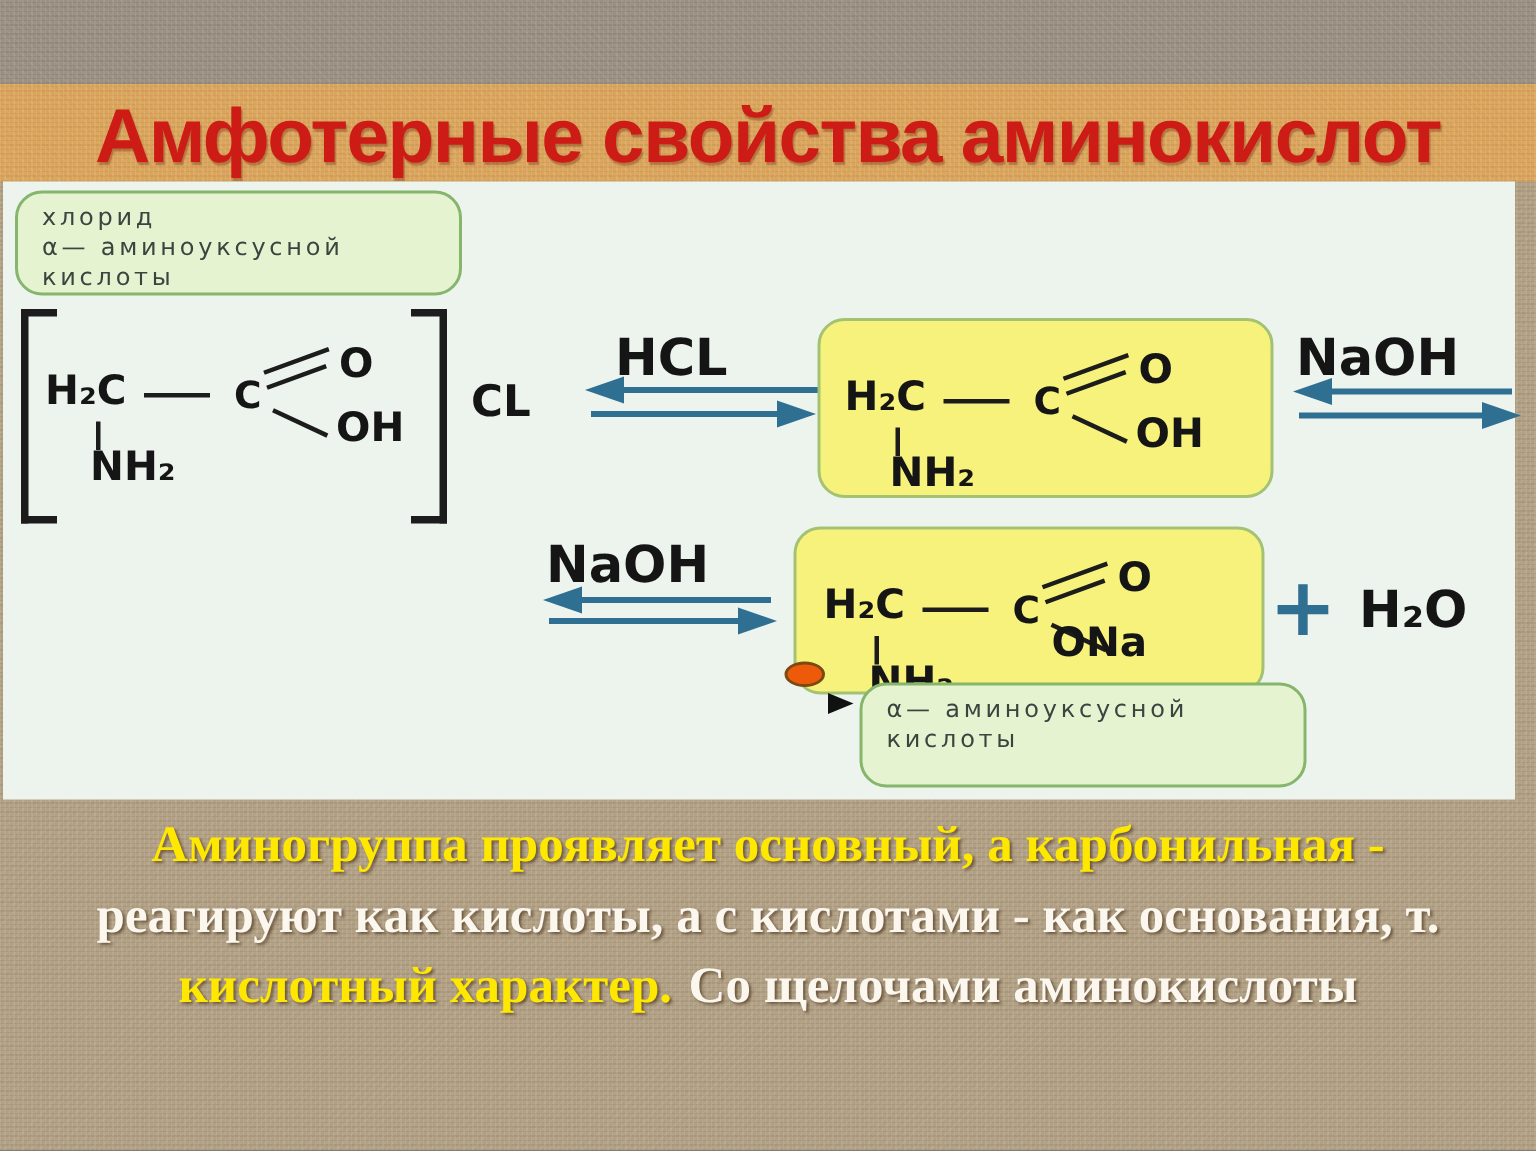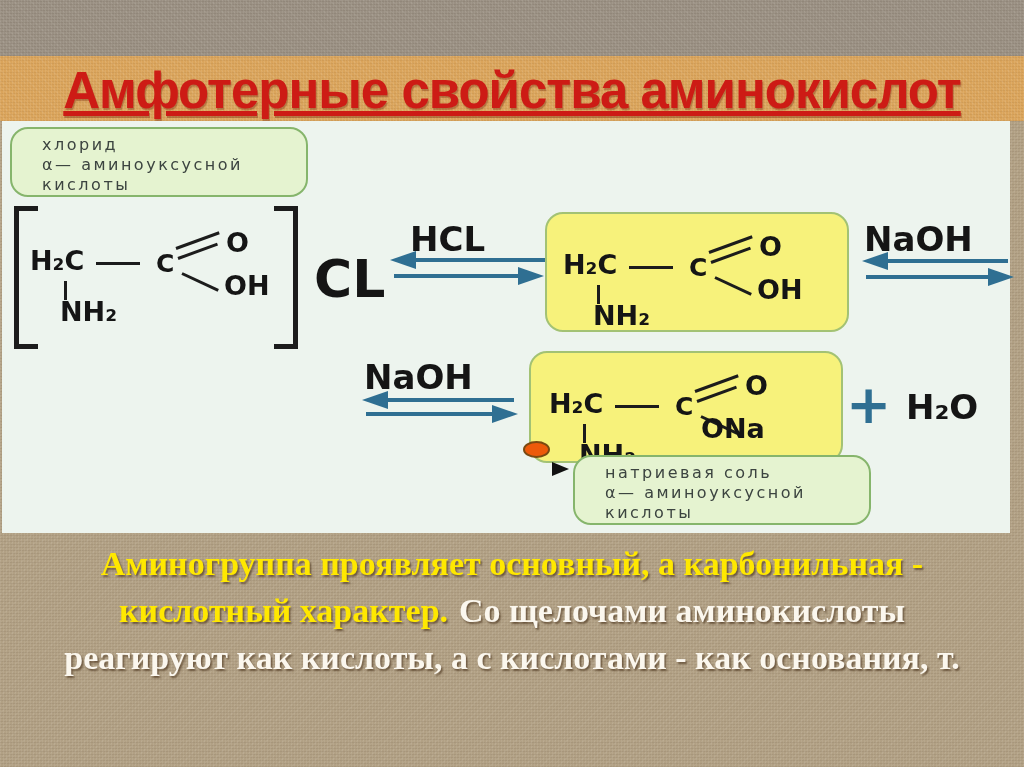--- a/index.html
+++ b/index.html
@@ -26,49 +26,48 @@
     background-image:
       repeating-linear-gradient(90deg, rgba(255,240,210,.10) 0 1px, rgba(0,0,0,0) 1px 3px),
       repeating-linear-gradient(0deg, rgba(130,85,30,.10) 0 1px, rgba(0,0,0,0) 1px 3px),
       repeating-linear-gradient(45deg, rgba(255,255,255,.06) 0 1px, rgba(0,0,0,0) 1px 4px);
   }
   .title-text{
     display:block;width:100%;text-align:center;
     font-size:51px;font-weight:bold;letter-spacing:-1px;line-height:70px;
     color:#cd1b15;text-shadow:1px 2px 1px rgba(110,25,10,.35);
     white-space:nowrap;
-    text-decoration:underline;
   }
   .content-panel{
     position:absolute;left:2px;top:121px;width:1008px;height:412px;
     background:#edf4ee;
   }
   .diagram{position:absolute;inset:0;}
   .label-box{
     position:absolute;width:298px;height:70px;box-sizing:border-box;
     background:#e5f3d0;border:2px solid #86b56c;border-radius:18px;
-    padding:6px 8px 0 30px;
+    padding:6px 8px 0 16px;
     font-family:"DejaVu Sans",sans-serif;
     font-size:16px;line-height:20px;letter-spacing:2.5px;color:#3c4440;
   }
   .label-box span{display:block;}
   .chem{
     position:absolute;font-family:"DejaVu Sans",sans-serif;
     font-weight:bold;font-size:27px;color:#151515;white-space:nowrap;line-height:1;
   }
   .chem.small{font-size:25px;}
   .bond{position:absolute;height:3px;background:#1c1c1c;transform-origin:left center;}
   .bracket{position:absolute;width:24px;height:143px;box-sizing:border-box;}
   .bracket.left{border-left:5px solid #1c1c1c;border-top:5px solid #1c1c1c;border-bottom:5px solid #1c1c1c;}
   .bracket.right{border-right:5px solid #1c1c1c;border-top:5px solid #1c1c1c;border-bottom:5px solid #1c1c1c;}
   .reagent{
     position:absolute;font-family:"DejaVu Sans",sans-serif;
     font-weight:bold;font-size:34px;color:#151515;white-space:nowrap;line-height:1;
   }
-  .ion{position:absolute;font-family:"DejaVu Sans",sans-serif;font-weight:bold;font-size:52px;color:#151515;line-height:1;}
+  .ion{position:absolute;font-family:"DejaVu Sans",sans-serif;font-weight:bold;font-size:29px;color:#151515;line-height:1;}
   .eq-line{position:absolute;height:4px;background:#2f6f92;}
   .head-left{position:absolute;width:0;height:0;border-top:9px solid transparent;border-bottom:9px solid transparent;border-right:26px solid #2f6f92;}
   .head-right{position:absolute;width:0;height:0;border-top:9px solid transparent;border-bottom:9px solid transparent;border-left:26px solid #2f6f92;}
   .yellow-box{
     position:absolute;background:#f7f27b;border:2px solid #a3c274;border-radius:18px;box-sizing:border-box;
   }
   .plus{
     position:absolute;font-weight:bold;font-size:54px;line-height:1;color:#2f6f92;
     font-family:"DejaVu Sans",sans-serif;
   }
@@ -182,26 +181,25 @@
       <span class="chem" style="left:579px;top:441px;">NH₂</span>
     </div>
 
     <span class="plus" style="left:846px;top:378px;">+</span>
     <span class="reagent" style="left:906px;top:390px;">H₂O</span>
 
     <div class="orange-marker" style="left:523px;top:441px;"></div>
     <div class="pointer-tri" style="left:552px;top:462px;"></div>
 
     <div class="label-box" style="left:573px;top:455px;">
-      <span>натриевая соль</span>
       <span>α— аминоуксусной</span>
       <span>кислоты</span>
     </div>
 
   </div>
 
   <div class="caption">
     <span class="cap-line"><span class="cap-yellow">Аминогруппа проявляет основный, а карбонильная -</span></span>
+    <span class="cap-line"><span class="cap-white">реагируют как кислоты, а с кислотами - как основания, т.</span></span>
     <span class="cap-line"><span class="cap-yellow">кислотный характер.</span><span class="cap-white cap-gap">Со щелочами аминокислоты</span></span>
-    <span class="cap-line"><span class="cap-white">реагируют как кислоты, а с кислотами - как основания, т.</span></span>
   </div>
 
 </div>
 
 </body></html>

